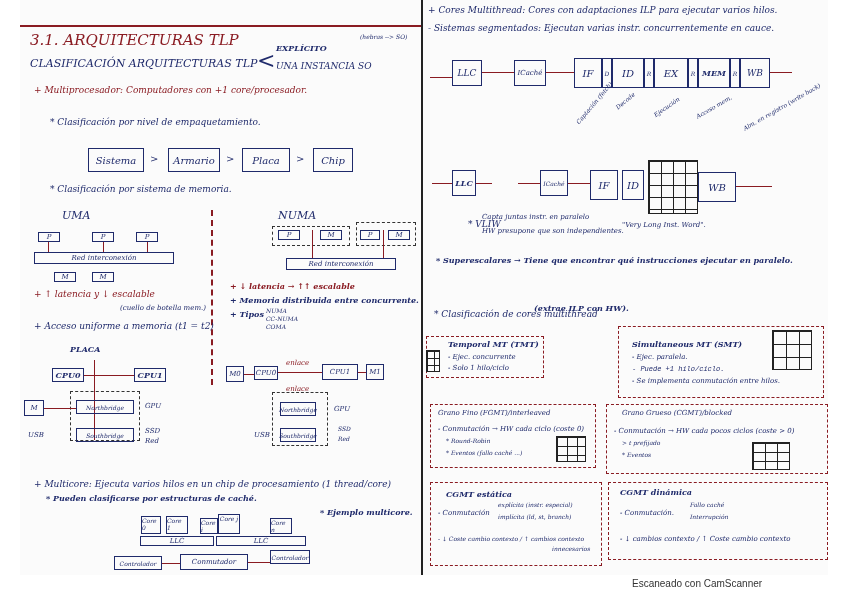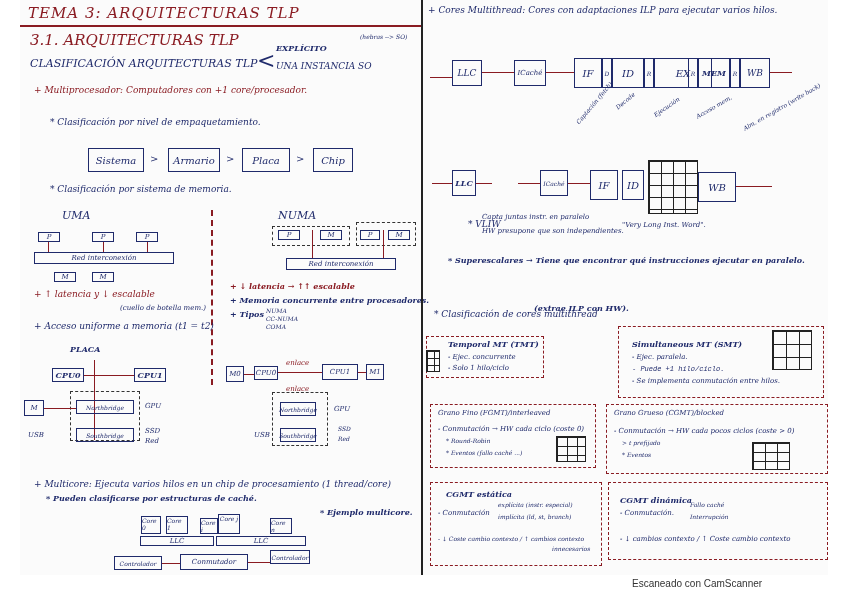--- a/index.html
+++ b/index.html
@@ -31,21 +31,20 @@
             linear-gradient(90deg, #222 1px, transparent 1px);
           box-sizing:border-box; }
   .footer { position:absolute; left:632px; top:578px; font-family:"Liberation Sans", sans-serif; font-size:10px; color:#333; }
 </style>
 </head>
 <body>
 
 <div class="page">
 
   <div class="col col-left">
-    <div class="hand red title" style="left:8px;top:6px;">TEMA 3: ARQUITECTURAS TLP</div>
     <div class="title-rule"></div>
 
     <div class="hand red" style="left:10px;top:33px;font-size:15px;">3.1. ARQUITECTURAS TLP</div>
 
     <div class="hand blue s11" style="left:10px;top:58px;">CLASIFICACIÓN ARQUITECTURAS TLP</div>
     <div class="hand blue" style="left:237px;top:50px;font-size:22px;">&lt;</div>
     <div class="hand blue s8" style="left:256px;top:44px;">EXPLÍCITO</div>
     <div class="hand blue s6" style="left:340px;top:34px;">(hebras --&gt; SO)</div>
     <div class="hand blue s9" style="left:256px;top:62px;">UNA INSTANCIA SO</div>
 
@@ -99,21 +98,21 @@
     <div class="box s7" style="left:258px;top:230px;width:22px;height:10px;">P</div>
     <div class="box s7" style="left:300px;top:230px;width:22px;height:10px;">M</div>
     <div class="dboxb" style="left:336px;top:222px;width:60px;height:24px;"></div>
     <div class="box s7" style="left:340px;top:230px;width:20px;height:10px;">P</div>
     <div class="box s7" style="left:368px;top:230px;width:22px;height:10px;">M</div>
     <div class="line" style="left:292px;top:230px;width:1px;height:28px;"></div>
     <div class="line" style="left:363px;top:230px;width:1px;height:28px;"></div>
     <div class="box s7" style="left:266px;top:258px;width:110px;height:12px;">Red interconexión</div>
 
     <div class="hand red s8" style="left:210px;top:282px;">+ ↓ latencia → ↑↑ escalable</div>
-    <div class="hand blue s8" style="left:210px;top:296px;">+ Memoria concurrente entre procesadores.</div>
+    <div class="hand blue s8" style="left:210px;top:296px;">+ Memoria distribuida entre concurrente.</div>
     <div class="hand blue s8" style="left:210px;top:310px;">+ Tipos</div>
     <div class="hand blue s6" style="left:246px;top:308px;">NUMA</div>
     <div class="hand blue s6" style="left:246px;top:316px;">CC-NUMA</div>
     <div class="hand blue s6" style="left:246px;top:324px;">COMA</div>
 
     <div class="box s7" style="left:206px;top:366px;width:18px;height:16px;">M0</div>
     <div class="line" style="left:224px;top:374px;width:10px;height:1px;"></div>
     <div class="box s7" style="left:234px;top:366px;width:24px;height:14px;">CPU0</div>
     <div class="line" style="left:258px;top:372px;width:44px;height:1px;"></div>
     <div class="hand red s7" style="left:266px;top:360px;">enlace</div>
@@ -144,31 +143,32 @@
     <div class="line" style="left:142px;top:563px;width:18px;height:1px;"></div>
     <div class="box s7" style="left:160px;top:554px;width:68px;height:16px;">Conmutador</div>
     <div class="line" style="left:228px;top:562px;width:22px;height:1px;"></div>
     <div class="box s6" style="left:250px;top:550px;width:40px;height:14px;">Controlador</div>
   </div>
 
   <div class="divider"></div>
 
   <div class="col col-right">
     <div class="hand blue s9" style="left:6px;top:6px;">+ Cores Multithread: Cores con adaptaciones ILP para ejecutar varios hilos.</div>
+    <div class="hand blue s9" style="left:6px;top:24px;">- Sistemas segmentados: Ejecutan varias instr. concurrentemente en cauce.</div>
 
     <div class="line" style="left:8px;top:77px;width:22px;height:1px;"></div>
     <div class="box s9" style="left:30px;top:60px;width:30px;height:26px;">LLC</div>
     <div class="line" style="left:60px;top:72px;width:32px;height:1px;"></div>
     <div class="box s7" style="left:92px;top:60px;width:32px;height:26px;">ICaché</div>
     <div class="line" style="left:124px;top:72px;width:28px;height:1px;"></div>
     <div class="box s10" style="left:152px;top:58px;width:28px;height:30px;">IF</div>
     <div class="box s6" style="left:180px;top:58px;width:10px;height:30px;">D</div>
     <div class="box s10" style="left:190px;top:58px;width:32px;height:30px;">ID</div>
     <div class="box s6" style="left:222px;top:58px;width:10px;height:30px;">R</div>
-    <div class="box s10" style="left:232px;top:58px;width:58px;height:30px;">EX</div>
+    <div class="box s10" style="left:232px;top:58px;width:34px;height:30px;">EX</div>
     <div class="box s6" style="left:266px;top:58px;width:10px;height:30px;">R</div>
     <div class="box s8" style="left:276px;top:58px;width:32px;height:30px;">MEM</div>
     <div class="box s6" style="left:308px;top:58px;width:10px;height:30px;">R</div>
     <div class="box s9" style="left:318px;top:58px;width:30px;height:30px;">WB</div>
     <div class="line" style="left:348px;top:72px;width:22px;height:1px;"></div>
     <div class="hand blue s6" style="left:146px;top:100px;transform:rotate(-50deg);">Captación (fetch)</div>
     <div class="hand blue s6" style="left:192px;top:98px;transform:rotate(-40deg);">Decode</div>
     <div class="hand blue s6" style="left:230px;top:104px;transform:rotate(-35deg);">Ejecución</div>
     <div class="hand blue s6" style="left:272px;top:104px;transform:rotate(-30deg);">Acceso mem.</div>
     <div class="hand blue s6" style="left:316px;top:104px;transform:rotate(-30deg);">Alm. en registro (write back)</div>
@@ -183,21 +183,21 @@
     <div class="box s10" style="left:200px;top:170px;width:22px;height:30px;">ID</div>
     <div class="grid" style="left:226px;top:160px;width:50px;height:54px;background-size:12px 12px;"></div>
     <div class="box s10" style="left:276px;top:172px;width:38px;height:30px;">WB</div>
     <div class="line" style="left:314px;top:186px;width:36px;height:1px;"></div>
 
     <div class="hand blue s9" style="left:14px;top:220px;margin-left:32px;">* VLIW</div>
     <div class="hand blue s7" style="left:60px;top:214px;">Capta juntas instr. en paralelo</div>
     <div class="hand blue s7" style="left:60px;top:228px;">HW presupone que son independientes.</div>
     <div class="hand blue s7" style="left:200px;top:222px;">"Very Long Inst. Word".</div>
 
-    <div class="hand blue s8" style="left:14px;top:256px;margin-left:12px;">* Superescalares → Tiene que encontrar qué instrucciones ejecutar en paralelo.</div>
+    <div class="hand blue s8" style="left:14px;top:256px;">* Superescalares → Tiene que encontrar qué instrucciones ejecutar en paralelo.</div>
     <div class="hand blue s8" style="left:112px;top:272px;margin-top:32px;">(extrae ILP con HW).</div>
 
     <div class="hand blue s9" style="left:12px;top:310px;">* Clasificación de cores multithread</div>
 
     <div class="dbox" style="left:4px;top:336px;width:118px;height:42px;"></div>
     <div class="hand blue s8" style="left:26px;top:340px;">Temporal MT (TMT)</div>
     <div class="hand blue s7" style="left:26px;top:354px;">- Ejec. concurrente</div>
     <div class="hand blue s7" style="left:26px;top:365px;">- Solo 1 hilo/ciclo</div>
     <div class="grid" style="left:4px;top:350px;width:14px;height:22px;background-size:7px 7px;"></div>
 
@@ -209,36 +209,36 @@
     <div class="grid" style="left:350px;top:330px;width:40px;height:40px;background-size:13px 13px;"></div>
 
     <div class="dbox" style="left:8px;top:404px;width:166px;height:64px;"></div>
     <div class="hand blue s7" style="left:16px;top:410px;">Grano Fino (FGMT)/interleaved</div>
     <div class="hand blue s7" style="left:16px;top:426px;">- Conmutación → HW cada ciclo (coste 0)</div>
     <div class="hand blue s6" style="left:24px;top:438px;">* Round-Robin</div>
     <div class="hand blue s6" style="left:24px;top:450px;">* Eventos (fallo caché ...)</div>
     <div class="grid" style="left:134px;top:436px;width:30px;height:26px;background-size:10px 9px;"></div>
 
     <div class="dbox" style="left:184px;top:404px;width:222px;height:70px;"></div>
-    <div class="hand blue s7" style="left:192px;top:410px;">Grano Grueso (CGMT)/blocked</div>
+    <div class="hand blue s7" style="left:200px;top:410px;">Grano Grueso (CGMT)/blocked</div>
     <div class="hand blue s7" style="left:192px;top:428px;">- Conmutación → HW cada pocos ciclos (coste &gt; 0)</div>
     <div class="hand blue s6" style="left:200px;top:440px;">&gt; t prefijado</div>
     <div class="hand blue s6" style="left:200px;top:452px;">* Eventos</div>
     <div class="grid" style="left:330px;top:442px;width:38px;height:28px;background-size:12px 9px;"></div>
 
     <div class="dbox" style="left:8px;top:482px;width:172px;height:84px;"></div>
     <div class="hand blue s8" style="left:24px;top:490px;">CGMT estática</div>
     <div class="hand blue s7" style="left:16px;top:510px;">- Conmutación</div>
     <div class="hand blue s6" style="left:76px;top:502px;">explícita (instr. especial)</div>
     <div class="hand blue s6" style="left:76px;top:514px;">implícita (ld, st, branch)</div>
     <div class="hand blue s6" style="left:16px;top:536px;">- ↓ Coste cambio contexto / ↑ cambios contexto</div>
     <div class="hand blue s6" style="left:130px;top:546px;">innecesarios</div>
 
     <div class="dbox" style="left:186px;top:482px;width:220px;height:78px;"></div>
-    <div class="hand blue s8" style="left:198px;top:488px;margin-top:8px;">CGMT dinámica</div>
+    <div class="hand blue s8" style="left:198px;top:488px;">CGMT dinámica</div>
     <div class="hand blue s7" style="left:198px;top:510px;">- Conmutación.</div>
     <div class="hand blue s6" style="left:268px;top:502px;">Fallo caché</div>
     <div class="hand blue s6" style="left:268px;top:514px;">Interrupción</div>
     <div class="hand blue s7" style="left:198px;top:536px;">- ↓ cambios contexto / ↑ Coste cambio contexto</div>
   </div>
 </div>
 
 <div class="footer">Escaneado con CamScanner</div>
 
 </body></html>

